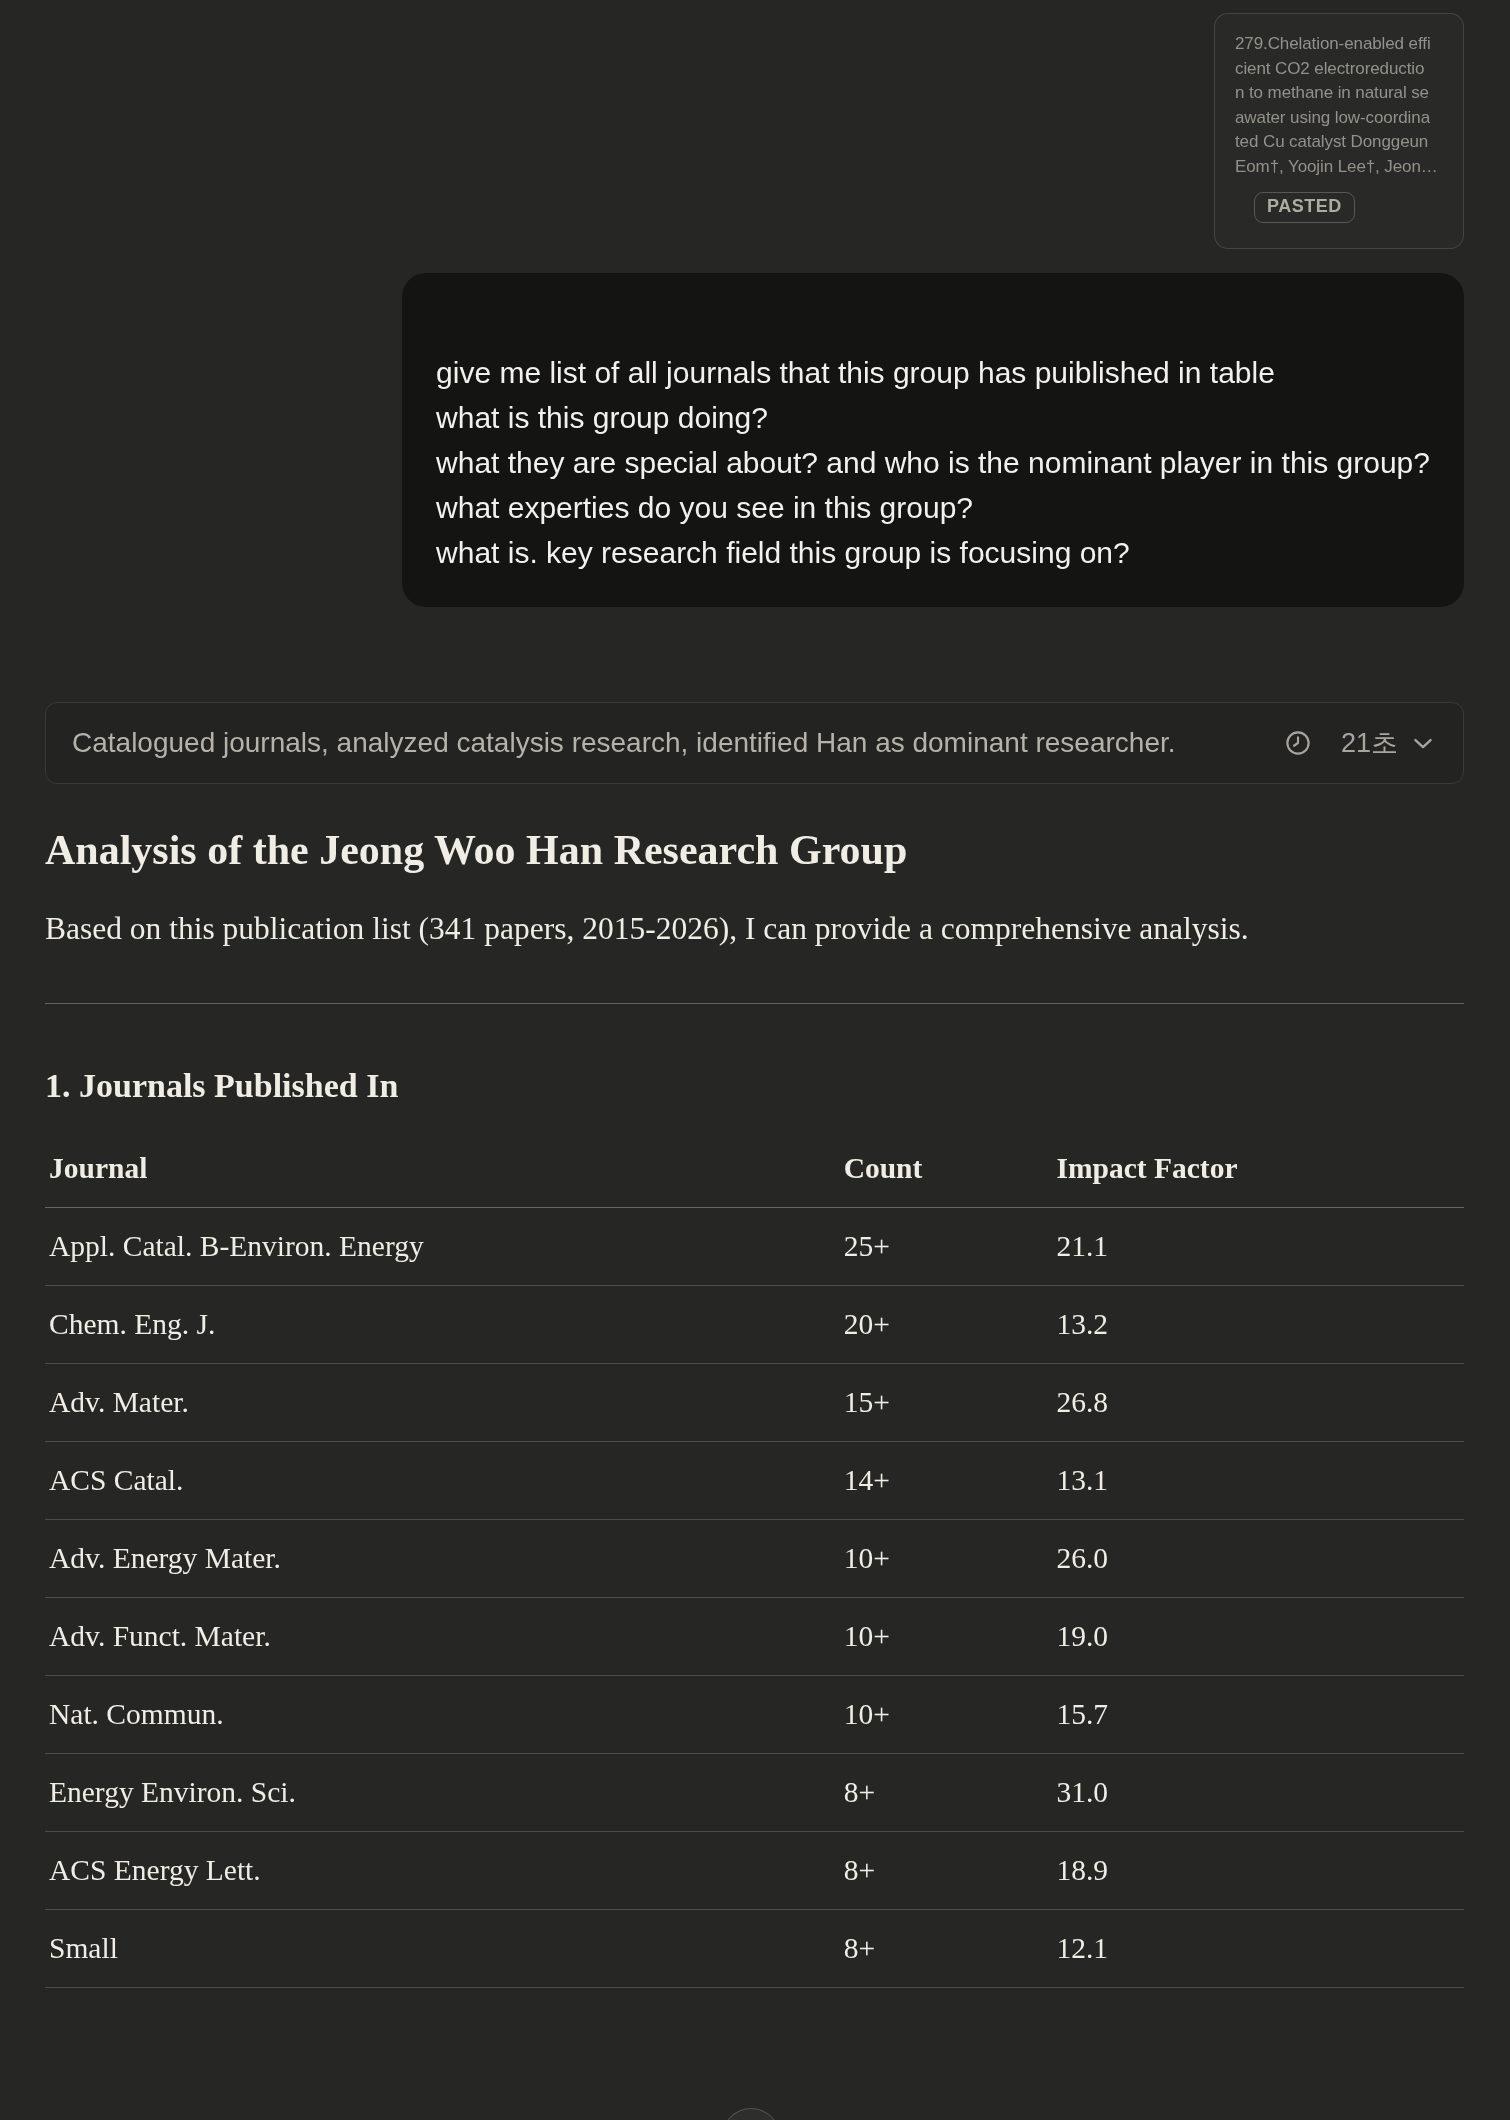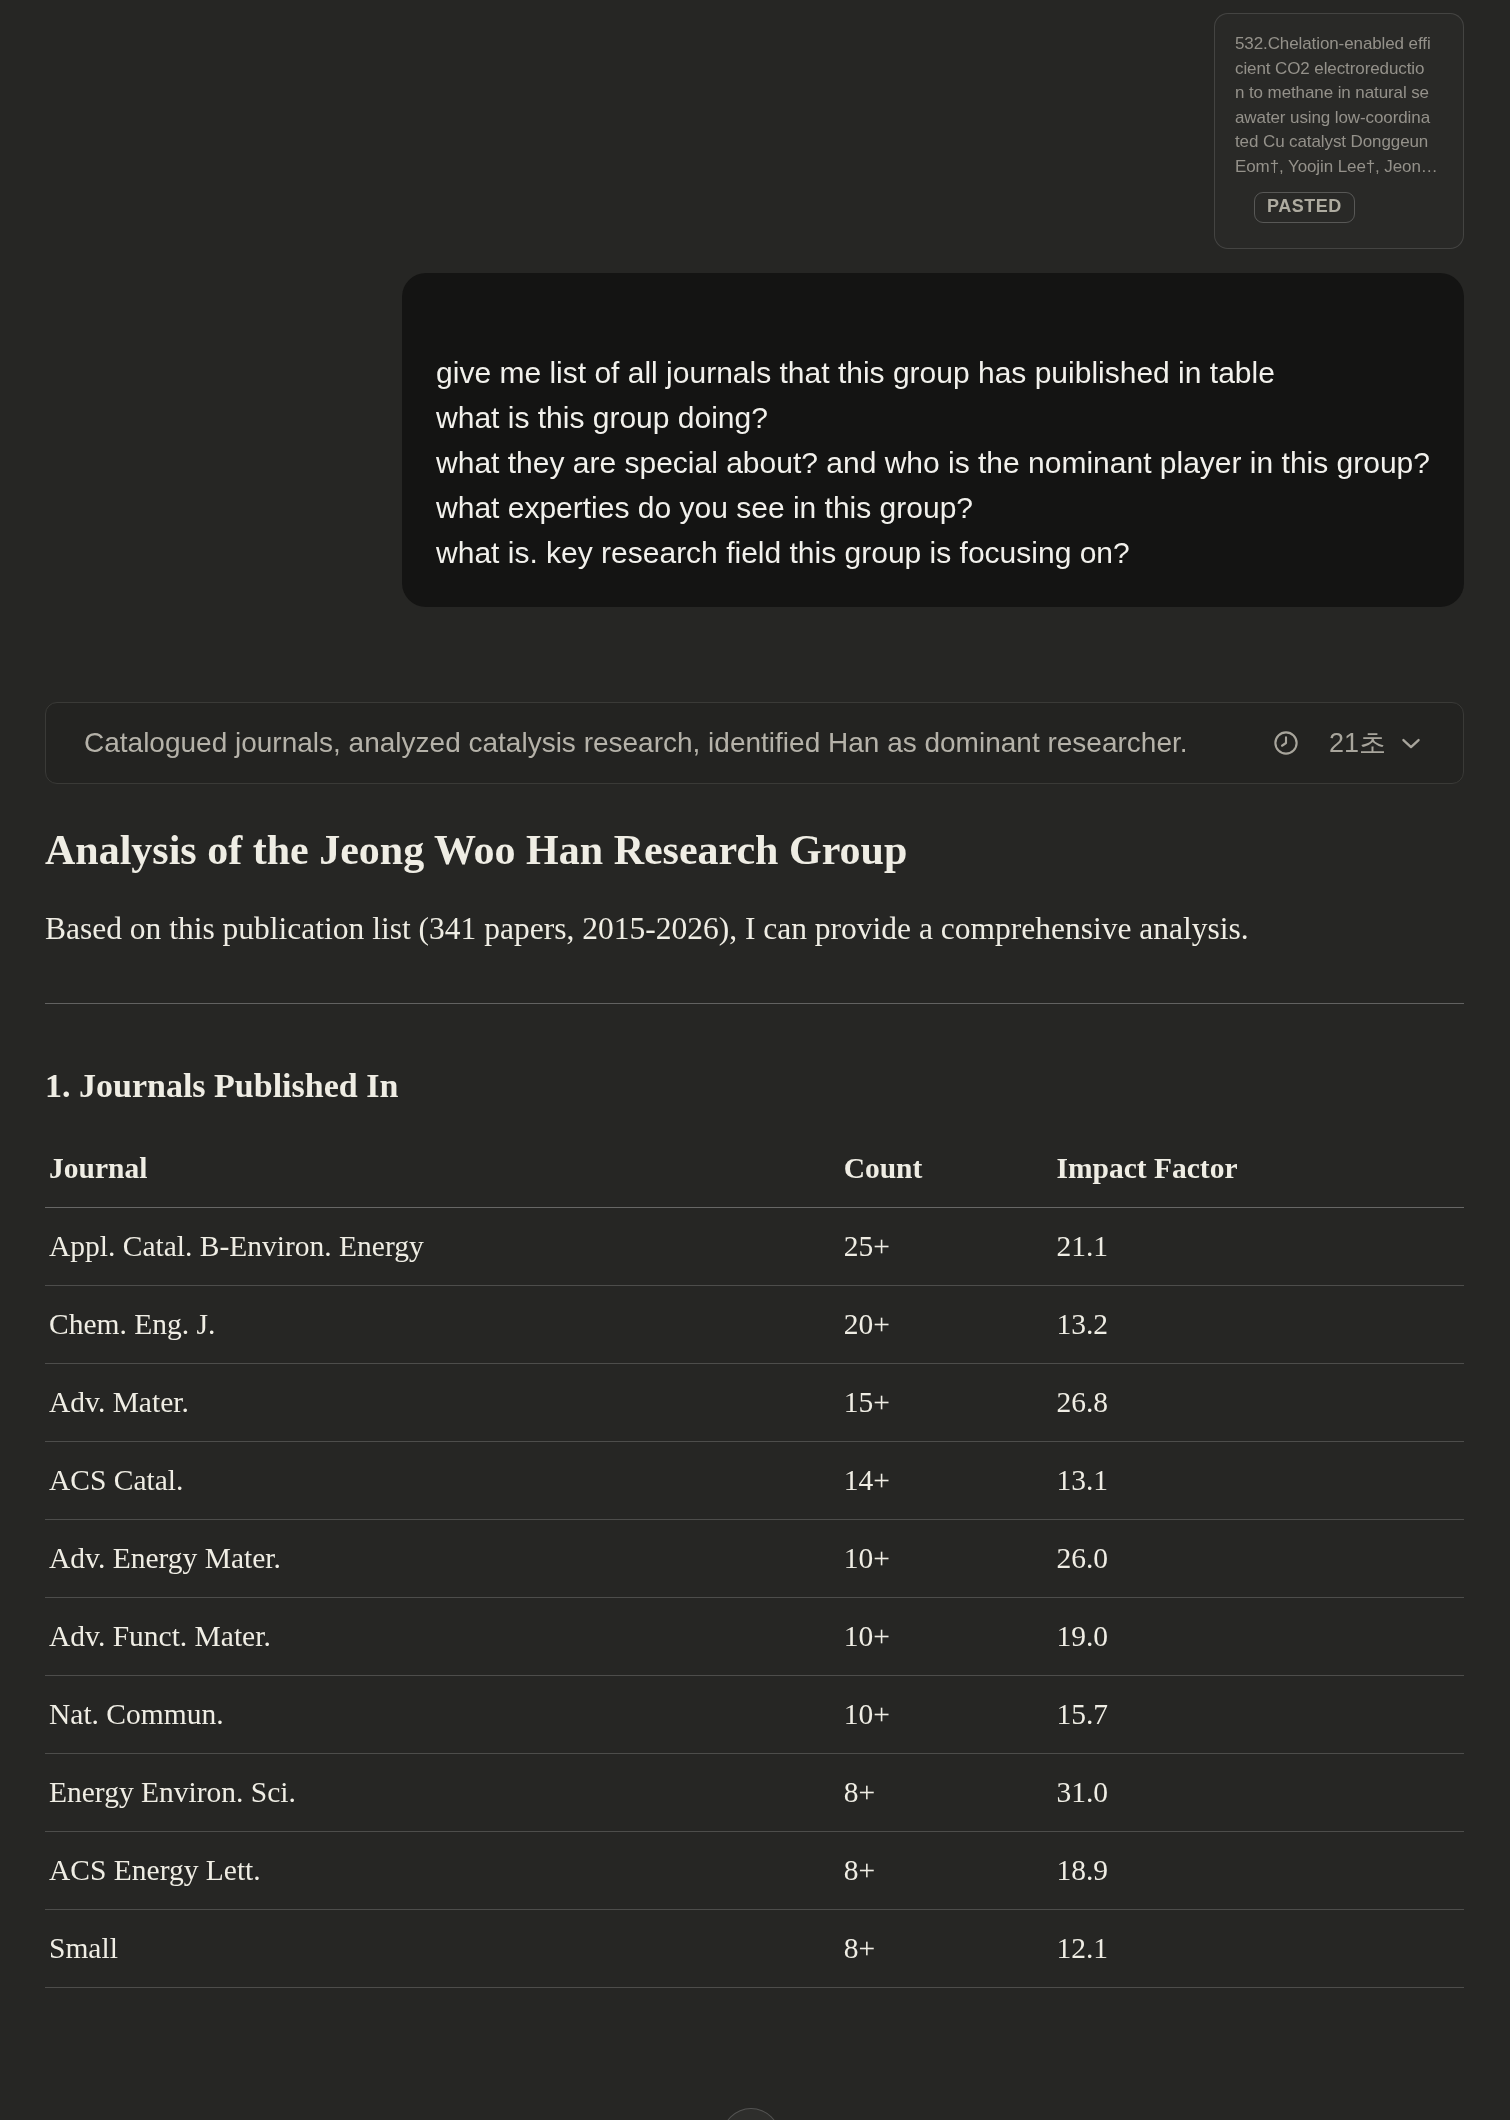--- a/index.html
+++ b/index.html
@@ -31,21 +31,21 @@
   .user-bubble {
     margin:24px 0 0 auto; width:fit-content; max-width:1185px;
     background:#141413; border-radius:24px; padding:32px 34px;
     font-size:30px; line-height:45px; color:#f2f1ec; white-space:pre-line;
   }
 
   
   .thinking-bar {
     margin-top:95px; height:82px; width:100%;
     border:1px solid #3a3a37; border-radius:12px; background:#232321;
-    display:flex; align-items:center; padding:0 38px; cursor:pointer;
+    display:flex; align-items:center; padding:0 26px; cursor:pointer;
   }
   .thinking-summary { flex:1; font-size:28px; color:#b5b2a9; }
   .thinking-meta { display:flex; align-items:center; gap:11px; color:#a8a59c; }
   .thinking-duration { font-size:27px;margin-left:17px; }
   .icon { display:inline-flex; align-items:center; }
 
   
   .response { color:#efede4; font-family:"Liberation Serif","DejaVu Serif",serif; }
   .response-heading { margin-top:40px; font-size:42px; line-height:1.26; font-weight:700; }
   .response-intro { margin-top:28px; font-size:31.5px; line-height:48px; max-width:1280px; }
@@ -75,21 +75,21 @@
     border:1px solid rgba(255,255,255,0.18); cursor:pointer;
   }
 </style>
 </head>
 <body>
 
 <div class="page">
   <div class="col">
 
     <div class="pasted-card">
-      <div class="pasted-card-text">532.Chelation-enabled effi
+      <div class="pasted-card-text">279.Chelation-enabled effi
 cient CO2 electroreductio
 n to methane in natural se
 awater using low-coordina
 ted Cu catalyst Donggeun
 Eom†, Yoojin Lee†, Jeon…</div>
       <span class="pasted-badge">PASTED</span>
     </div>
 
     <div class="user-bubble">
       <span>give me list of all journals that this group has puiblished in table

